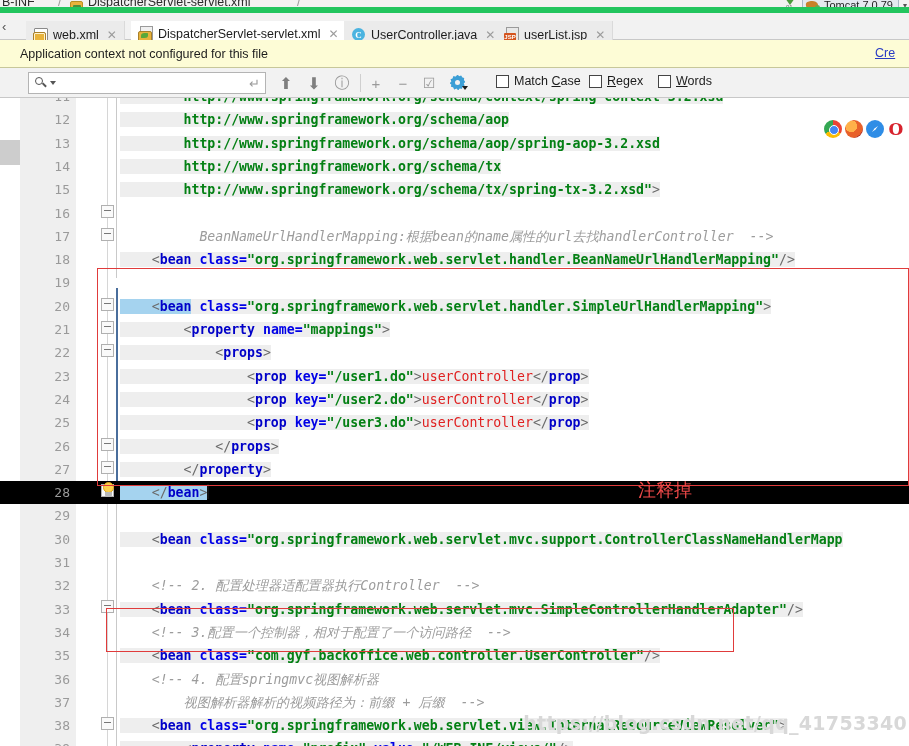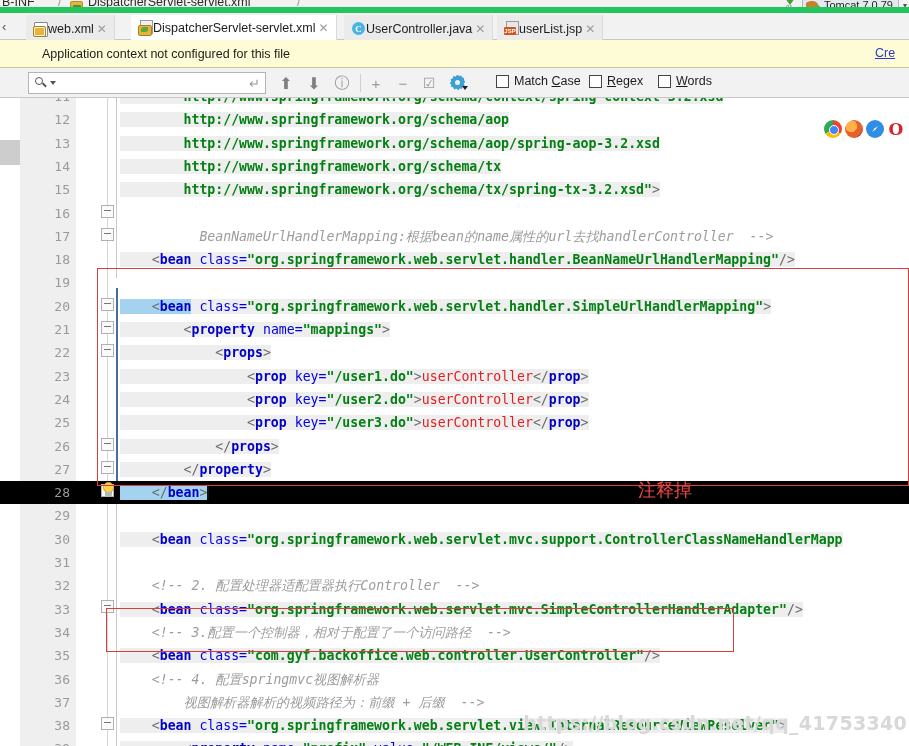--- a/index.html
+++ b/index.html
@@ -85,22 +85,22 @@
   .tabbar {
     position: absolute; top: 13px; left: 0; width: 909px; height: 27px;
     background: #f2f2f2;
     border-bottom: 1px solid #c8c8c8;
   }
   .tabbar-leftarrow {
     position: absolute; left: 2px; top: 6px;
     font-size: 13px; color: #555;
   }
   .tab {
-    position: absolute; top: 2px; height: 27px;
-    display: flex; align-items: center; 
+    position: absolute; top: 8px; height: 27px;
+    display: flex; align-items: center; gap: 5px;
     padding: 0 7px;
     font-size: 12.5px; color: #1c1c1c;
     border-right: 1px solid #dadada;
     white-space: nowrap;
     cursor: default;
   }
   .tab.inactive { background: #ebebeb; }
   .tab.active {
     background: #ffffff;
     border-bottom: 2px solid #ffffff;
@@ -160,21 +160,21 @@
   }
 
   
   .notif {
     position: absolute; top: 40px; left: 0; width: 909px; height: 28px;
     background: #fdfcd6;
     border-bottom: 1px solid #c7c79a;
     display: flex; align-items: center;
   }
   .notif-text {
-    margin-left: 42px; font-size: 12.5px; color: #1c1c1c;
+    margin-left: 20px; font-size: 12.5px; color: #1c1c1c;
   }
   .notif-link {
     position: absolute; right: 2px; top: 6px;
     font-size: 12.5px; color: #2a3cc4; text-decoration: underline;
     white-space: nowrap; overflow: hidden; width: 32px;
   }
 
   
   .findbar {
     position: absolute; top: 68px; left: 0; width: 909px; height: 30px;
@@ -284,21 +284,21 @@
     font-size: 13px; color: #9a9a9a;
   }
   .code {
     position: absolute; left: 120px;
     font-family: "DejaVu Sans Mono", monospace;
     font-size: 13.2px; color: #1c1c1c;
     white-space: pre;
   }
   
   .t-tag   { color: #0000c8; font-weight: bold; }
-  .t-attr  { color: #0000e6; font-weight: normal; }
+  .t-attr  { color: #0000e6; font-weight: bold; }
   .t-val   { color: #048014; font-weight: bold; }
   .t-text  { color: #e02020; }
   .t-punct { color: #6a6a6a; }
   .t-cmt   { color: #9c9c9c; font-style: italic; }
   .t-url   { color: #048014; font-weight: bold; }
   .hlbg    { background: #eeeeee; }
   .sel     { background: #a5d3ef; }
   .caret-bar {
     display: inline-block; width: 1.5px; height: 15px;
     background: #111; vertical-align: -2px;

